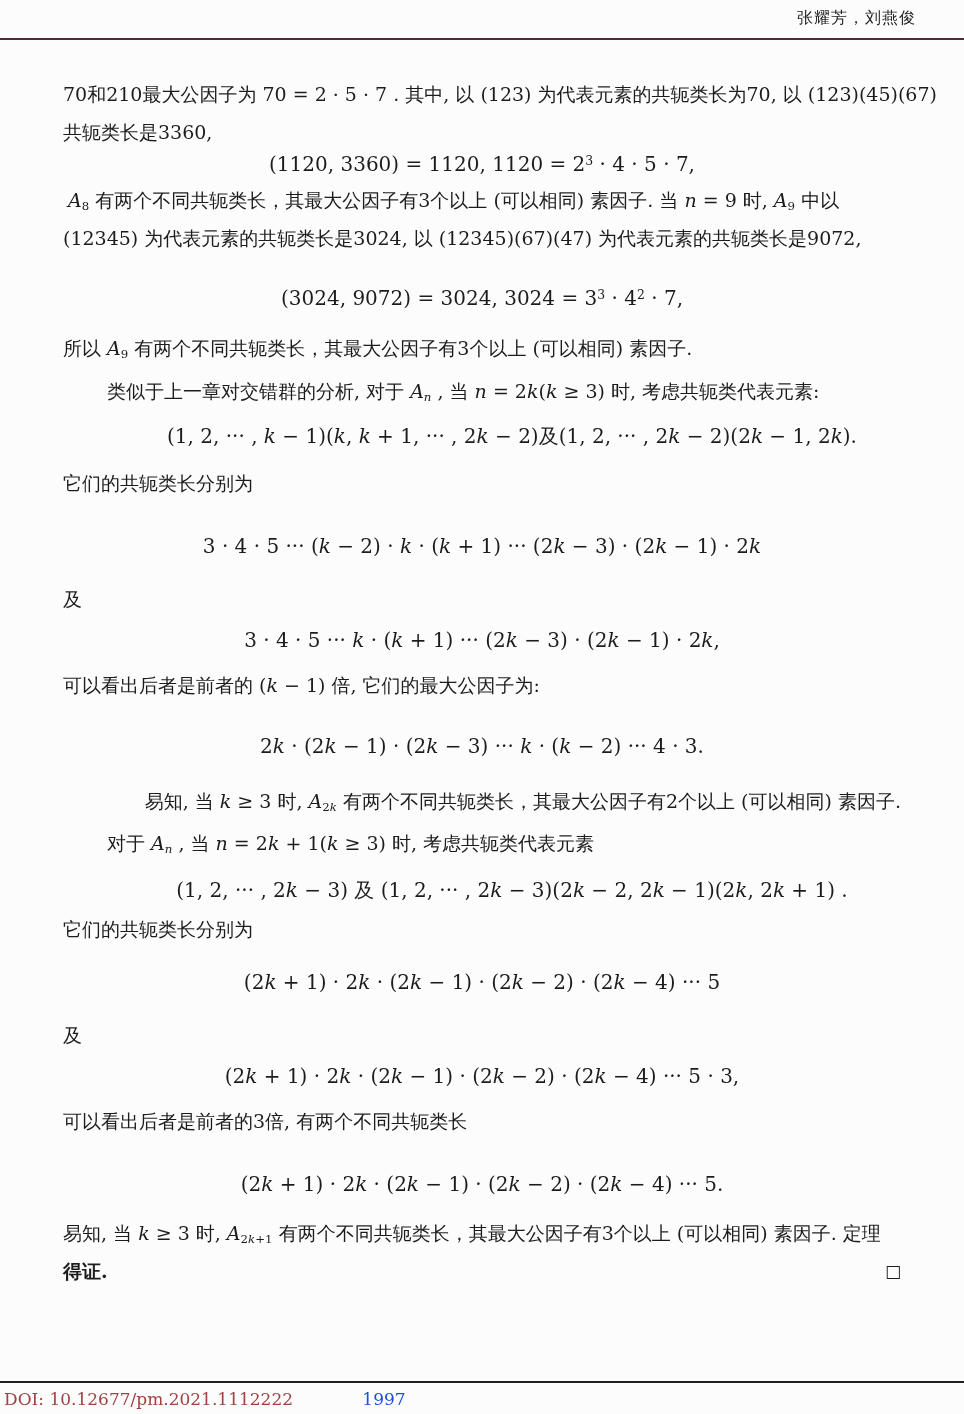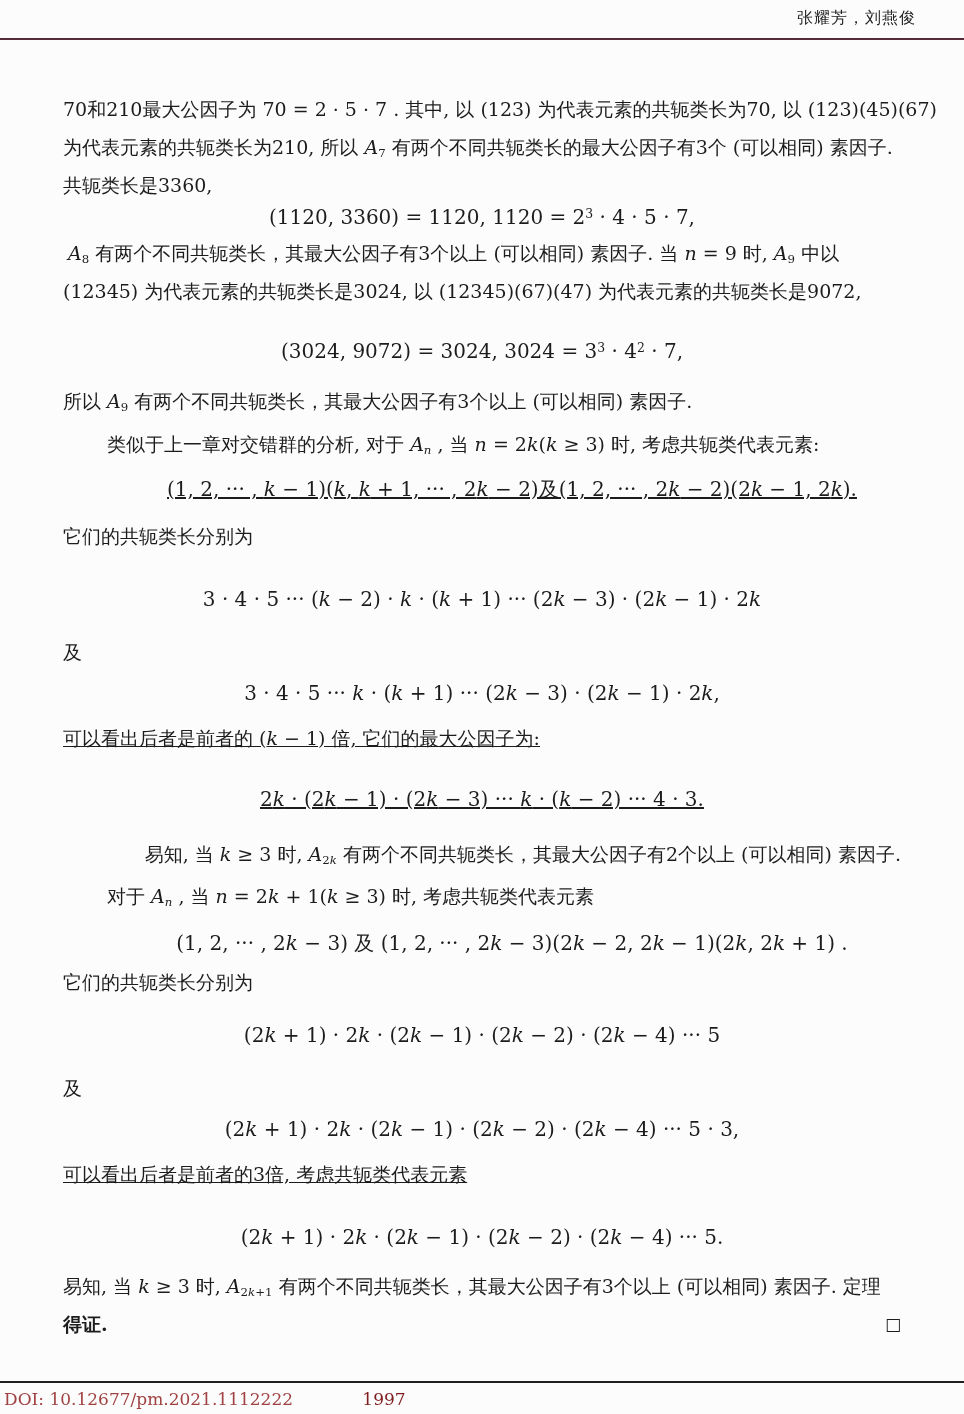--- a/index.html
+++ b/index.html
@@ -9,73 +9,72 @@
     font-family:"DejaVu Serif","Liberation Serif",serif;
   }
   .header-authors {
     position:absolute; top:8px; right:48px;
     font-size:16px; color:#222; letter-spacing:1px;
   }
   .header-rule {
     position:absolute; top:38px; left:0; width:964px; height:0;
     border-top:2px solid #532a35;
   }
-  .content { position:absolute; top:90px; left:63px; width:838px; }
+  .content { position:absolute; top:75px; left:63px; width:838px; }
   .tline { font-size:19px; line-height:38px; height:38px; white-space:nowrap; }
   .indent { padding-left:44px; }
   .tiny-indent { padding-left:5px; }
   .formula {
     font-size:20px; line-height:40px; height:40px;
     text-align:center; white-space:nowrap;
   }
   .formula.offset { padding-left:60px; }
   sub { font-size:0.62em; vertical-align:-0.28em; }
   sup { font-size:0.62em; vertical-align:0.5em; }
   i { font-style:italic; }
   .mt-n10 { margin-top:-10px; }
   .mt2  { margin-top:2px; }
   .mt4  { margin-top:4px; }
   .mt5  { margin-top:5px; }
-  .mt6  { margin-top:6px;text-decoration:underline; }
+  .mt6  { margin-top:6px; }
   .mt8  { margin-top:8px; }
   .mt10 { margin-top:10px; }
   .mt14 { margin-top:14px; }
   .mt16 { margin-top:16px;text-align:right; }
   .mt18 { margin-top:18px; }
-  .mt22 { margin-top:22px;text-decoration:underline; }
+  .mt22 { margin-top:22px; }
   .mt24 { margin-top:24px; }
   .lastline { position:relative;font-weight:bold; }
   .qed {
     position:absolute; right:0; top:0;
     font-family:"DejaVu Sans","Liberation Sans",sans-serif;
     font-size:17px;
   }
   .footer-rule {
     position:absolute; top:1381px; left:0; width:964px; height:0;
     border-top:2px solid #1f1f1f;
   }
   .footer {
     position:absolute; top:1386px; left:0; width:768px;
     font-size:17px; line-height:26px;
   }
   .footer .doi { position:absolute; left:4px; color:#a04242; }
-  .footer .pageno { display:block; text-align:center; color:#7f1d1d; }
+  .footer .pageno { display:block; text-align:center; color:#1d4ed8; }
   .footer .journal { position:absolute; right:6px; color:#a04242; letter-spacing:1px; }
 </style>
 </head>
 <body>
 
 <div class="page">
 
   <div class="header-authors">张耀芳，刘燕俊</div>
   <div class="header-rule"></div>
 
   <div class="content">
     <div class="tline">70和210最大公因子为 70 = 2 · 5 · 7 . 其中, 以 (123) 为代表元素的共轭类长为70, 以 (123)(45)(67)</div>
-    <div class="tline">为代表元素的共轭类长为210, 所以 <i>A</i><sub>7</sub> 有两个不同共轭类长的最大公因子有3个 (可以相同) 素因子.</div>
 
     <div class="tline">共轭类长是3360,</div>
 
     <div class="formula mt-n10">(1120, 3360) = 1120, 1120 = 2<sup>3</sup> · 4 · 5 · 7,</div>
 
     <div class="tline tiny-indent"><i>A</i><sub>8</sub> 有两个不同共轭类长，其最大公因子有3个以上 (可以相同) 素因子. 当 <i>n</i> = 9 时, <i>A</i><sub>9</sub> 中以</div>
     <div class="tline">(12345) 为代表元素的共轭类长是3024, 以 (12345)(67)(47) 为代表元素的共轭类长是9072,</div>
 
     <div class="formula mt18">(3024, 9072) = 3024, 3024 = 3<sup>3</sup> · 4<sup>2</sup> · 7,</div>
 
@@ -104,21 +103,21 @@
     <div class="formula offset mt8">(1, 2, ··· , 2<i>k</i> − 3) 及 (1, 2, ··· , 2<i>k</i> − 3)(2<i>k</i> − 2, 2<i>k</i> − 1)(2<i>k</i>, 2<i>k</i> + 1) .</div>
 
     <div class="tline">它们的共轭类长分别为</div>
 
     <div class="formula mt14">(2<i>k</i> + 1) · 2<i>k</i> · (2<i>k</i> − 1) · (2<i>k</i> − 2) · (2<i>k</i> − 4) ··· 5</div>
 
     <div class="tline mt14">及</div>
 
     <div class="formula mt2">(2<i>k</i> + 1) · 2<i>k</i> · (2<i>k</i> − 1) · (2<i>k</i> − 2) · (2<i>k</i> − 4) ··· 5 · 3,</div>
 
-    <div class="tline mt6">可以看出后者是前者的3倍, 考虑共轭类代表元素</div>
+    <div class="tline mt6">可以看出后者是前者的3倍, 有两个不同共轭类长</div>
 
     <div class="formula mt24">(2<i>k</i> + 1) · 2<i>k</i> · (2<i>k</i> − 1) · (2<i>k</i> − 2) · (2<i>k</i> − 4) ··· 5.</div>
 
     <div class="tline mt10">易知, 当 <i>k</i> ≥ 3 时, <i>A</i><sub>2<i>k</i>+1</sub> 有两个不同共轭类长，其最大公因子有3个以上 (可以相同) 素因子. 定理</div>
     <div class="tline lastline">
       <span>得证.</span>
       <span class="qed">□</span>
     </div>
   </div>
 

